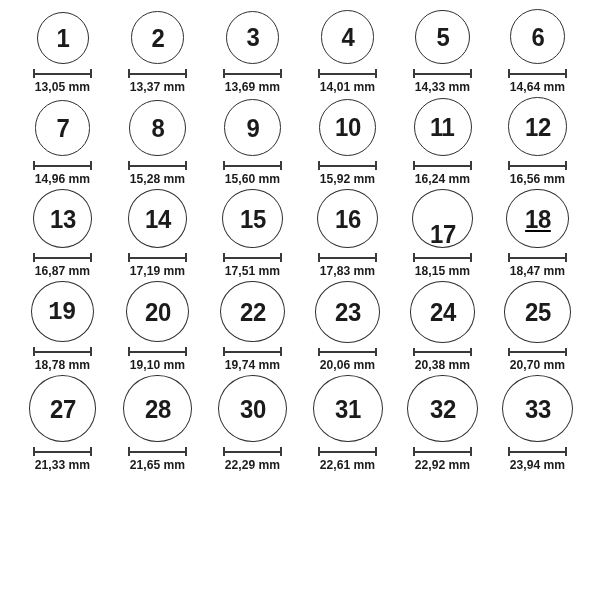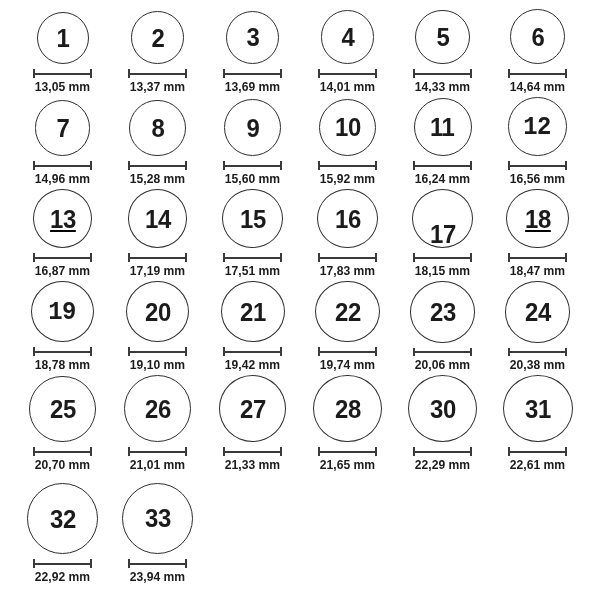--- a/index.html
+++ b/index.html
@@ -140,28 +140,28 @@
     <div class="dia-label">15,92 mm</div>
   </div>
       <div class="cell">
     <div class="ring" style="width: 58px; height: 58px;">
       <span class="num">11</span>
     </div>
     <div class="measure"></div>
     <div class="dia-label">16,24 mm</div>
   </div>
       <div class="cell">
-    <div class="ring" style="width: 58.6px; height: 58.6px; font-family: Liberation Mono, monospace;">
+    <div class="ring" style="width: 58.6px; height: 58.6px;">
       <span class="num">12</span>
     </div>
     <div class="measure"></div>
     <div class="dia-label">16,56 mm</div>
   </div>
       <div class="cell">
-    <div class="ring" style="width: 59.2px; height: 59.2px; text-decoration: underline;">
+    <div class="ring" style="width: 59.2px; height: 59.2px;">
       <span class="num">13</span>
     </div>
     <div class="measure"></div>
     <div class="dia-label">16,87 mm</div>
   </div>
       <div class="cell">
     <div class="ring" style="width: 59.8px; height: 59.8px;">
       <span class="num">14</span>
     </div>
     <div class="measure"></div>
@@ -203,27 +203,20 @@
     <div class="dia-label">18,78 mm</div>
   </div>
       <div class="cell">
     <div class="ring" style="width: 63.4px; height: 63.4px;">
       <span class="num">20</span>
     </div>
     <div class="measure"></div>
     <div class="dia-label">19,10 mm</div>
   </div>
       <div class="cell">
-    <div class="ring" style="width: 64px; height: 64px;">
-      <span class="num">21</span>
-    </div>
-    <div class="measure"></div>
-    <div class="dia-label">19,42 mm</div>
-  </div>
-      <div class="cell">
     <div class="ring" style="width: 64.6px; height: 64.6px;">
       <span class="num">22</span>
     </div>
     <div class="measure"></div>
     <div class="dia-label">19,74 mm</div>
   </div>
       <div class="cell">
     <div class="ring" style="width: 65.2px; height: 65.2px;">
       <span class="num">23</span>
     </div>
@@ -236,27 +229,20 @@
     </div>
     <div class="measure"></div>
     <div class="dia-label">20,38 mm</div>
   </div>
       <div class="cell">
     <div class="ring" style="width: 66.4px; height: 66.4px; text-align: right;">
       <span class="num">25</span>
     </div>
     <div class="measure"></div>
     <div class="dia-label">20,70 mm</div>
-  </div>
-      <div class="cell">
-    <div class="ring" style="width: 67px; height: 67px;">
-      <span class="num">26</span>
-    </div>
-    <div class="measure"></div>
-    <div class="dia-label">21,01 mm</div>
   </div>
       <div class="cell">
     <div class="ring" style="width: 67.6px; height: 67.6px;">
       <span class="num">27</span>
     </div>
     <div class="measure"></div>
     <div class="dia-label">21,33 mm</div>
   </div>
       <div class="cell">
     <div class="ring" style="width: 68.2px; height: 68.2px;">

